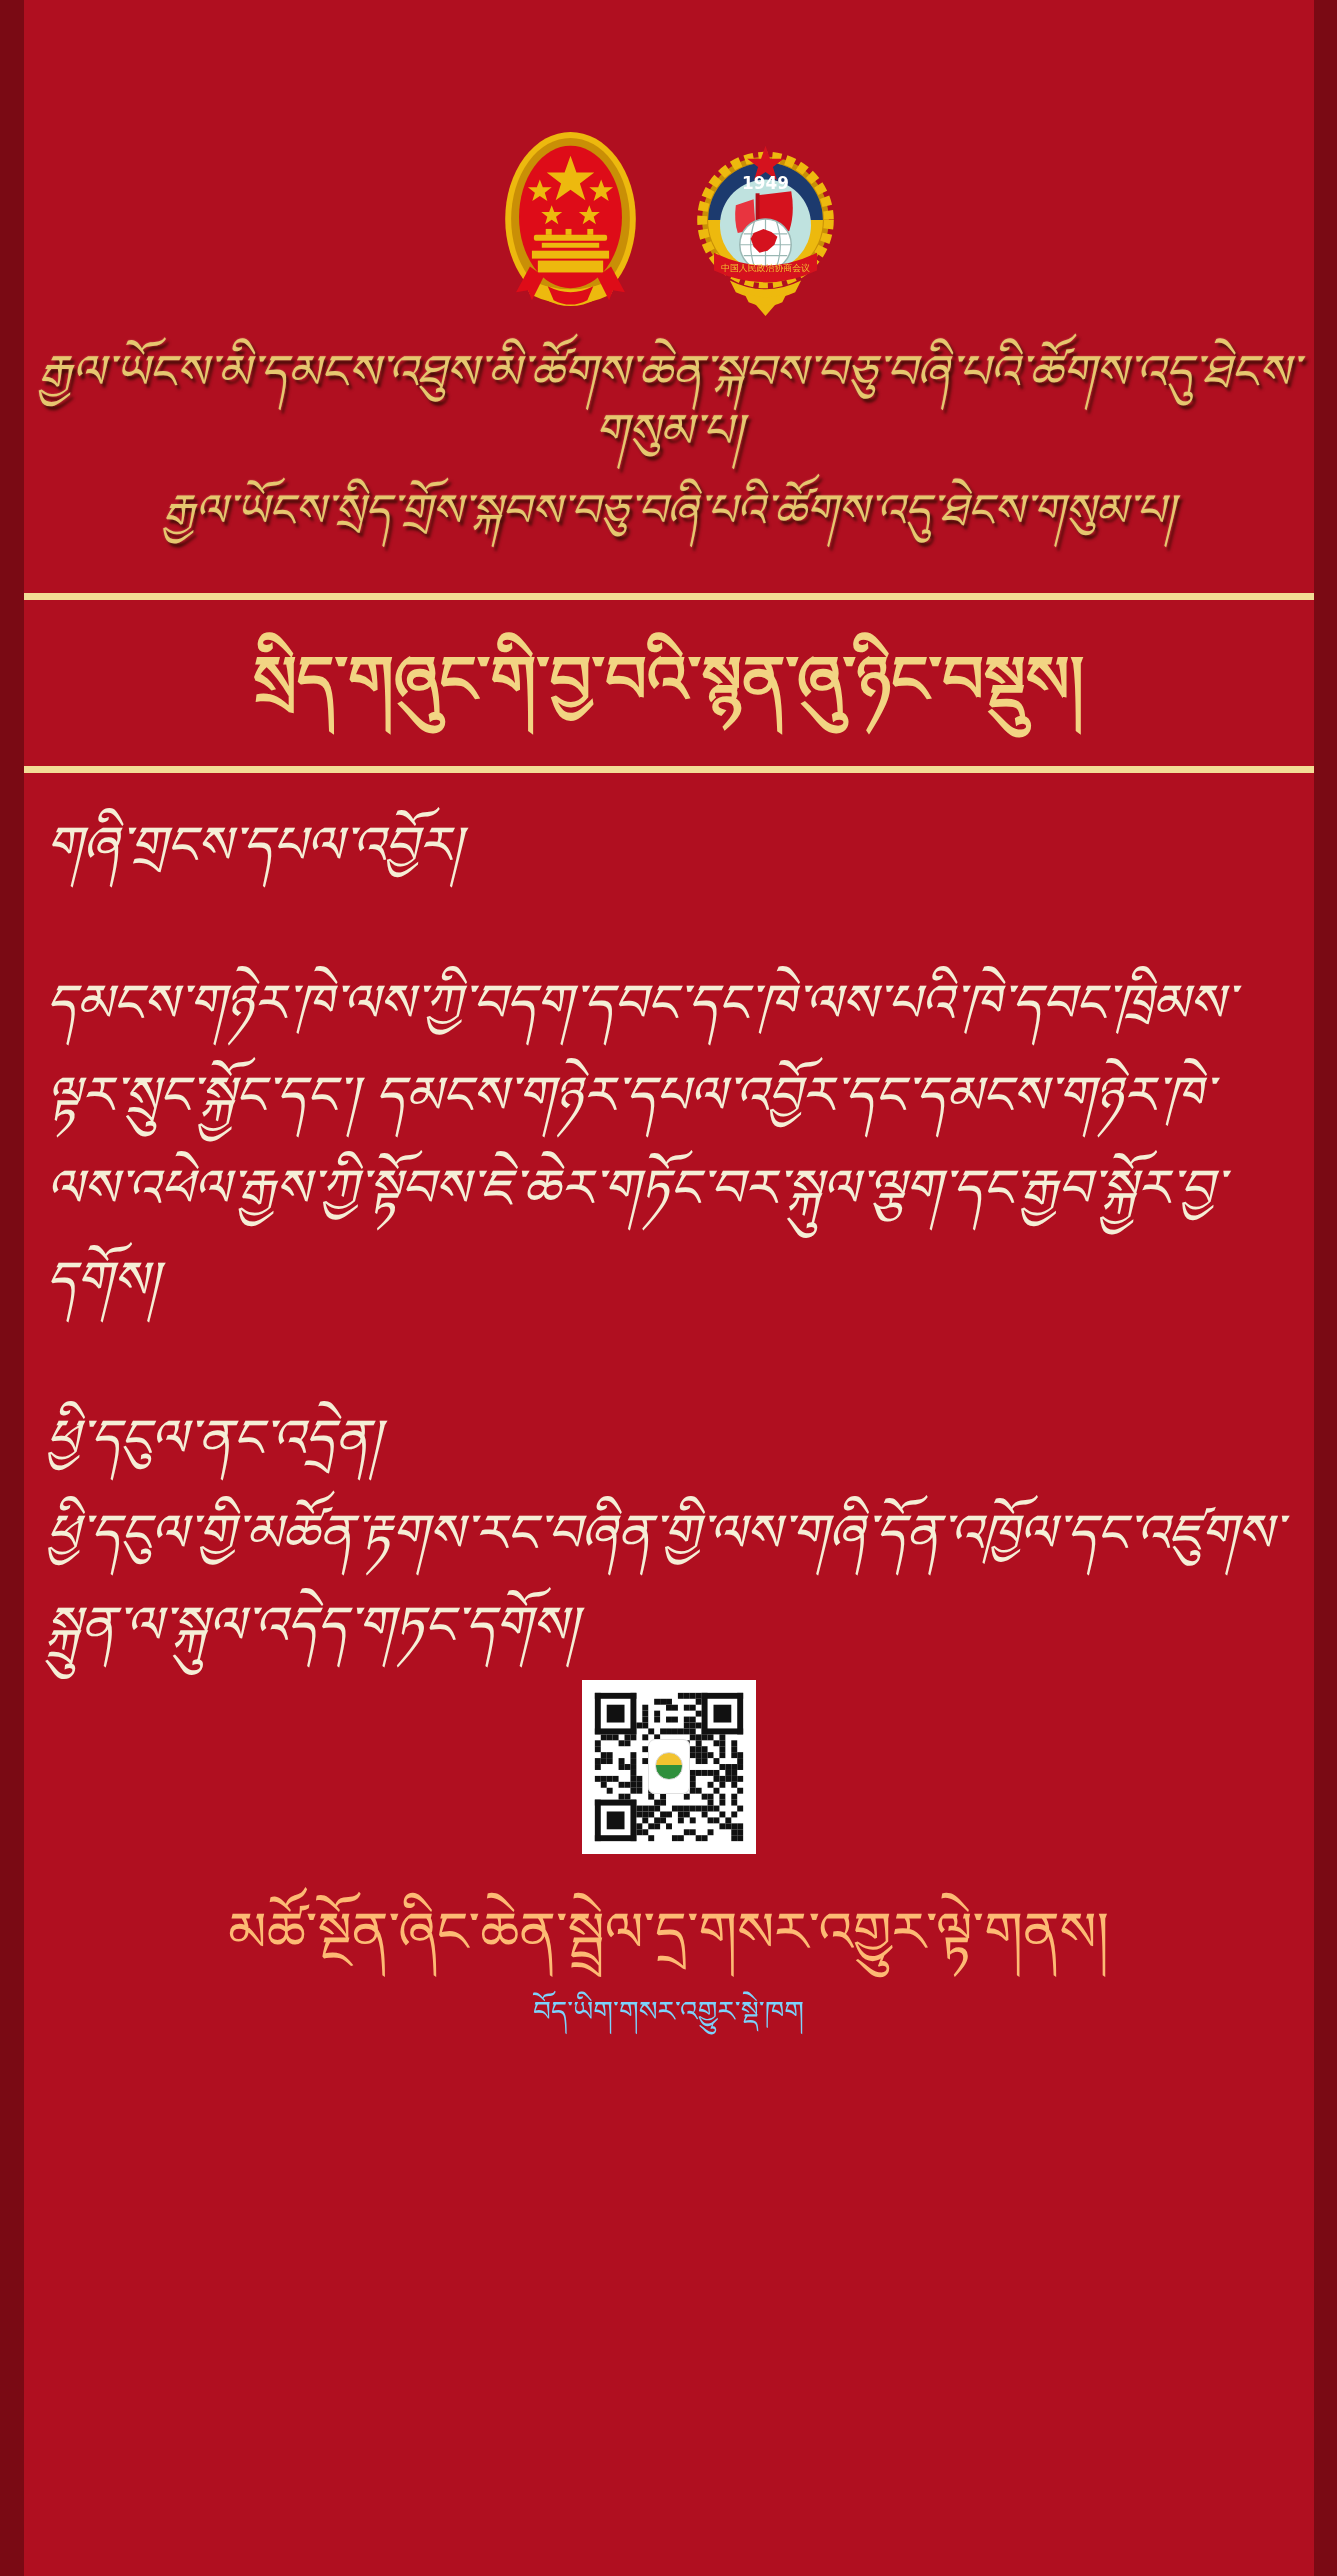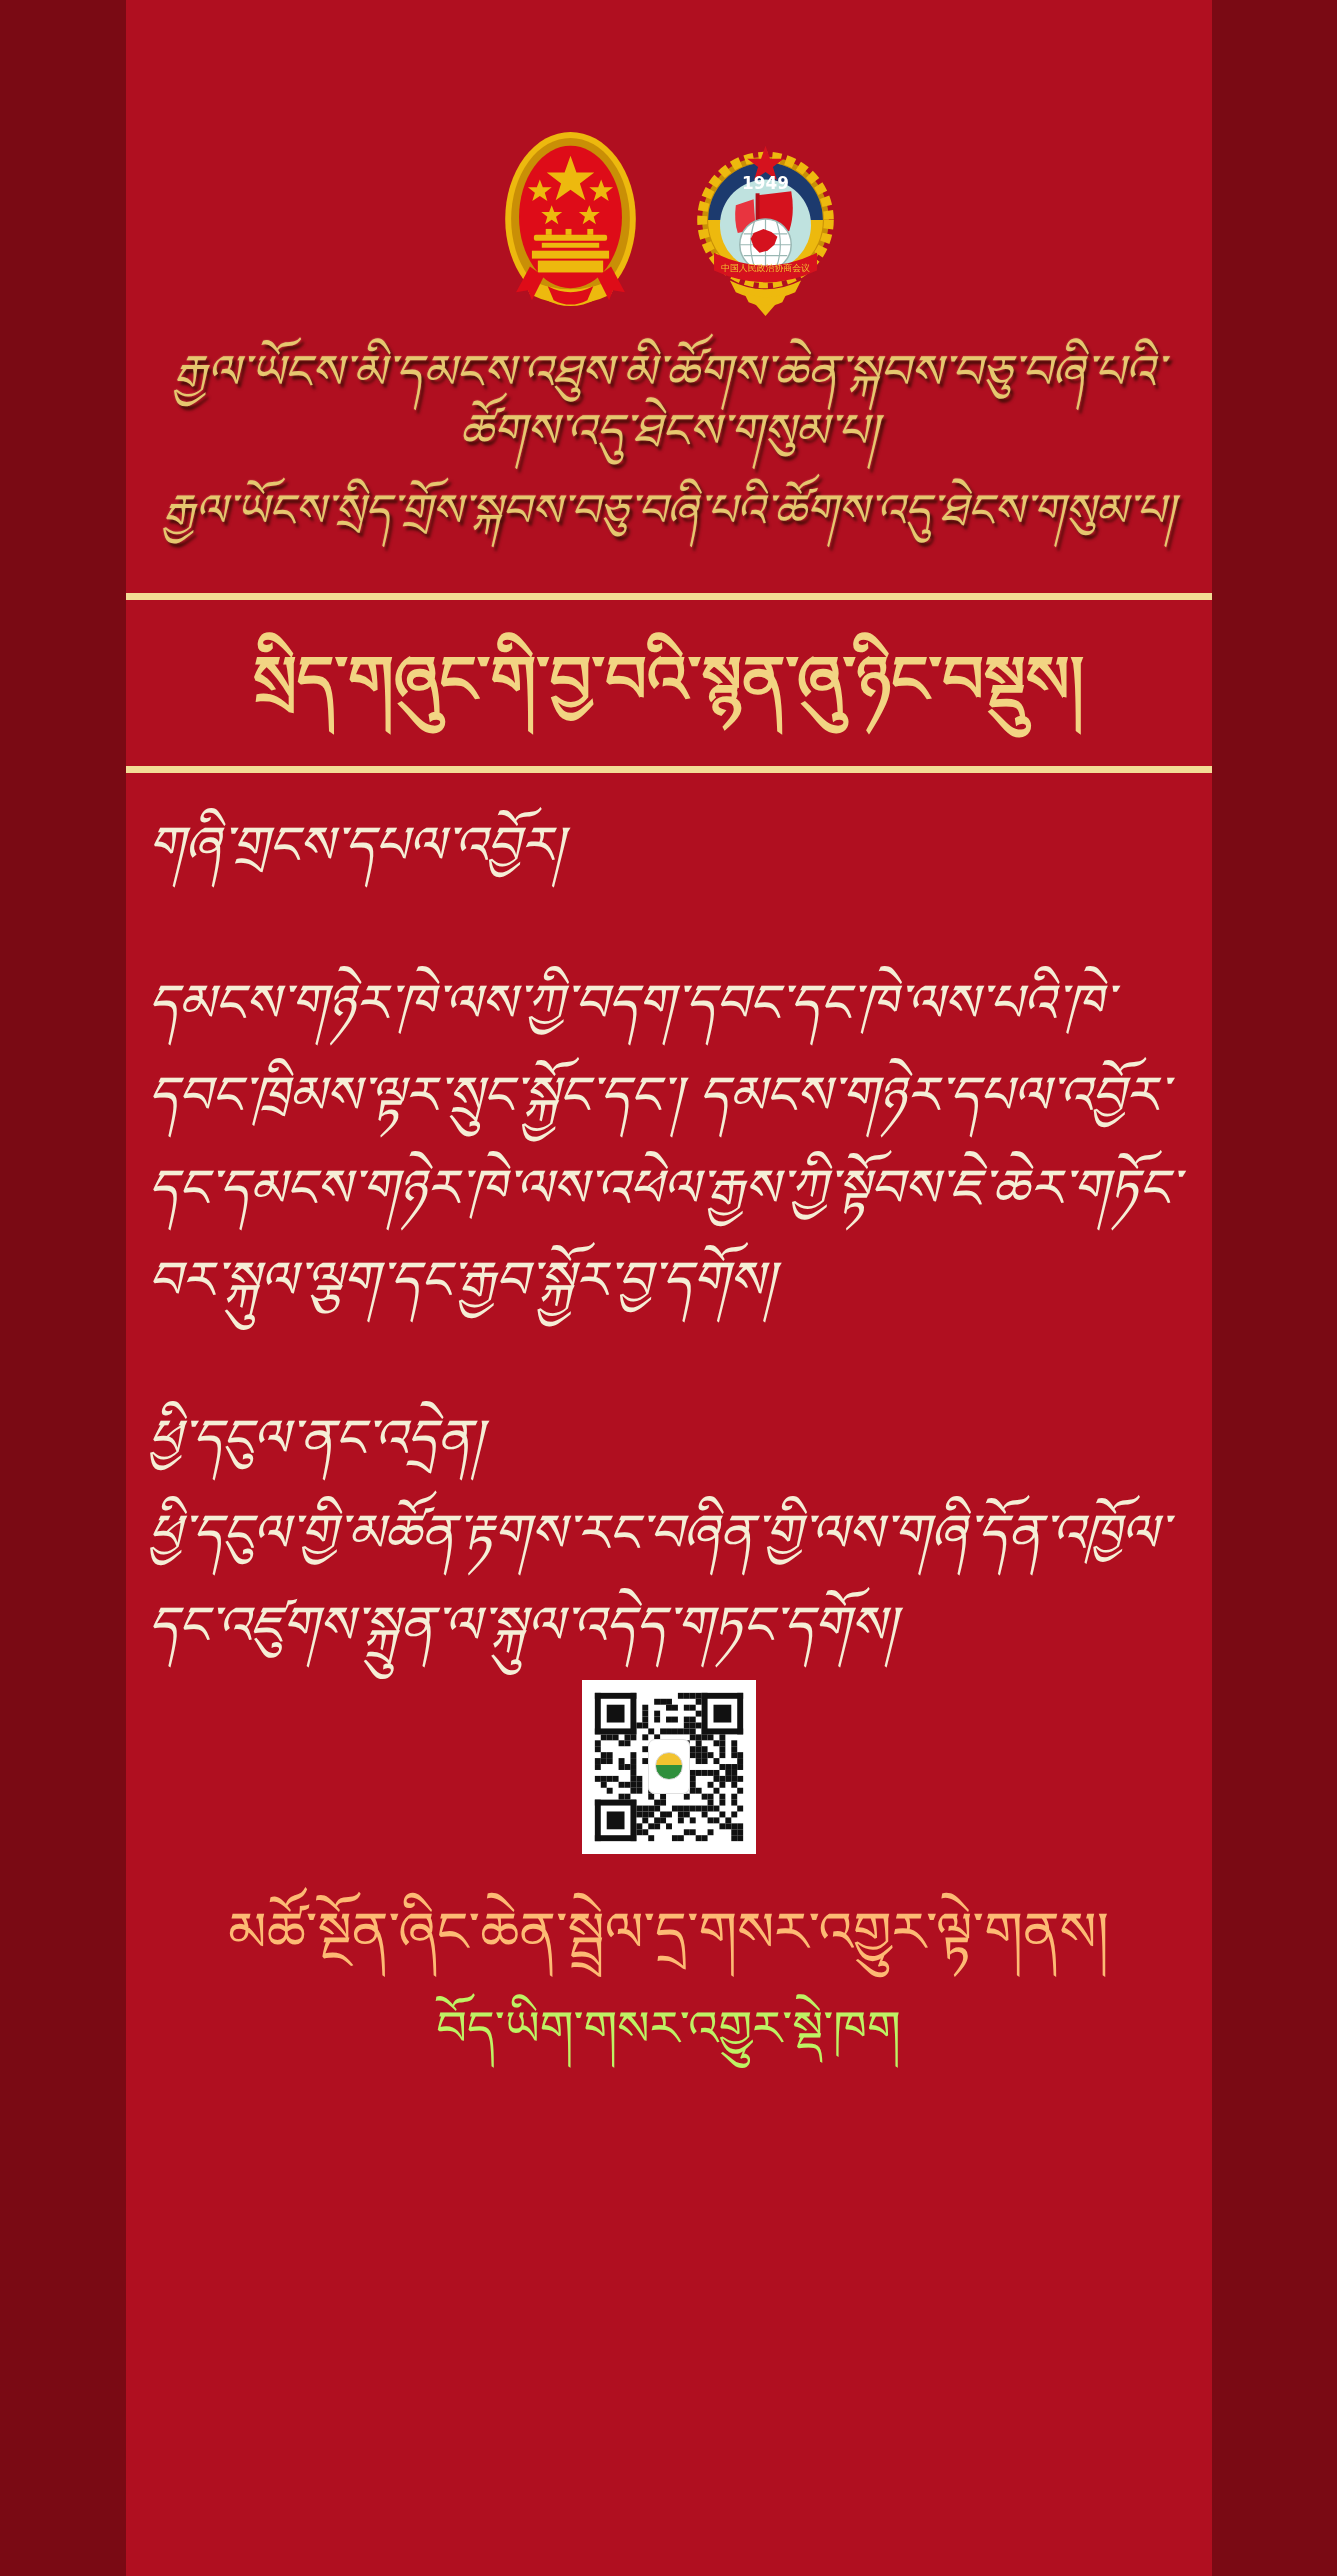--- a/index.html
+++ b/index.html
@@ -1,18 +1,18 @@
 <!DOCTYPE html>
 <html><head>
 <meta charset="utf-8">
 <style>
   html,body{margin:0;padding:0;background:#7a0a14;}
   .poster{
     position:relative;
-    width:1086px;height:2576px;
+    width:1290px;height:2576px;
     margin:0 auto;
     background:#b00f20;
     overflow:hidden;
     font-family:"DejaVu Sans",sans-serif;
     box-sizing:border-box;
   }
   
   .emblem-row{
     display:flex;justify-content:center;align-items:center;
     gap:57px;padding-top:127px;height:190px;
@@ -67,21 +67,21 @@
     display:flex;align-items:center;justify-content:center;
   }
   .qr-logo-icon{
     width:26px;height:26px;border-radius:50%;
     background:linear-gradient(to bottom,#f2c330 0 46%,#2f8f3c 46% 100%);
     border:1px solid #d8d8d8;
   }
   
   .footer{margin-top:34px;text-align:center;}
   .footer-line1{color:#fdba74;font-size:55px;line-height:1.6;}
-  .footer-line2{color:#bef264;font-size:48px;line-height:1.6;margin-top:14px;}
+  .footer-line2{color:#7dd3fc;font-size:28px;line-height:1.6;margin-top:14px;}
 </style>
 </head>
 <body>
 
 <div class="poster">
 
   <div class="emblem-row">
 
     <svg width="137" height="188" viewBox="0 0 138 190">
       <ellipse cx="69" cy="92" rx="66" ry="88" fill="#edb90e"></ellipse>

